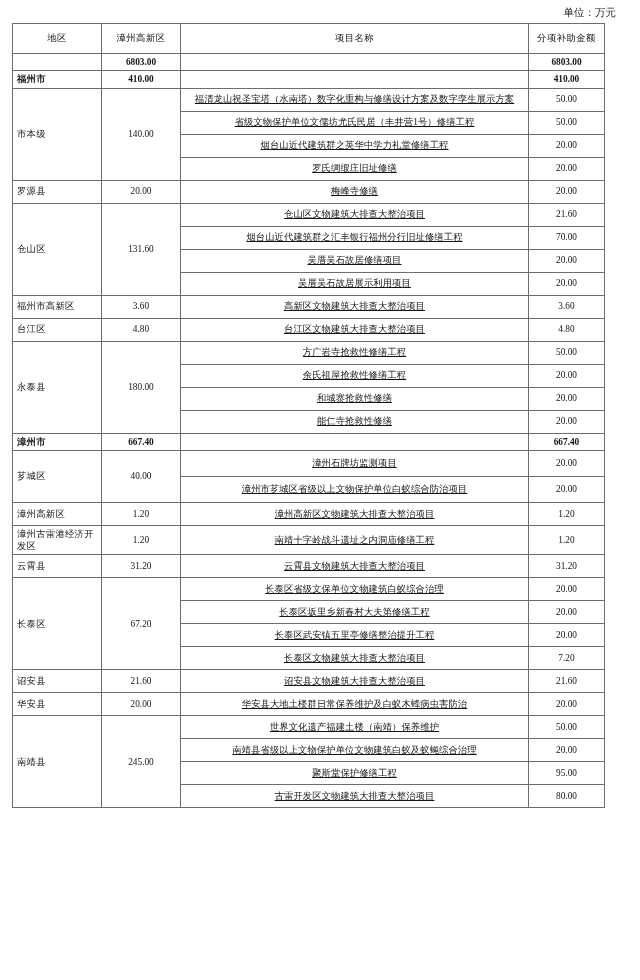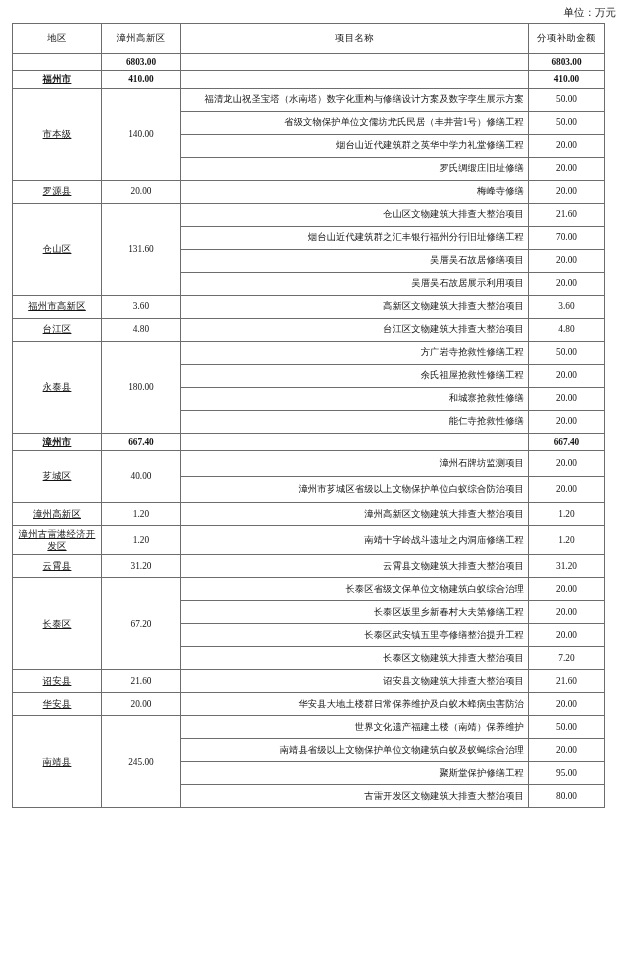--- a/index.html
+++ b/index.html
@@ -65,32 +65,31 @@
   col.c-project { width: 348px; }
   col.c-subamt  { width: 76px; }
 
   thead td {
     text-align: center;
     font-size: 10px;
     height: 30px;
     letter-spacing: 0.5px;
   }
   td.region {
-    text-align: center;
     letter-spacing: 0.3px;
-    text-decoration: underline;
   }
   td.amount, td.subamt {
     text-align: center;
     font-family: "Liberation Serif", "DejaVu Serif", serif;
   }
   td.project {
-    text-align: right;
+    text-align: center;
     padding-left: 6px;
     letter-spacing: 0.1px;
+    text-decoration: underline;
   }
   tr.total-row td,
   tr.city-row td {
     font-weight: bold;
     height: 16px;
   }
   tr.total-row td.region { }
   tr.data-row td { height: 23px; }
   tr.tall td { height: 26px; }
   .blank { }

